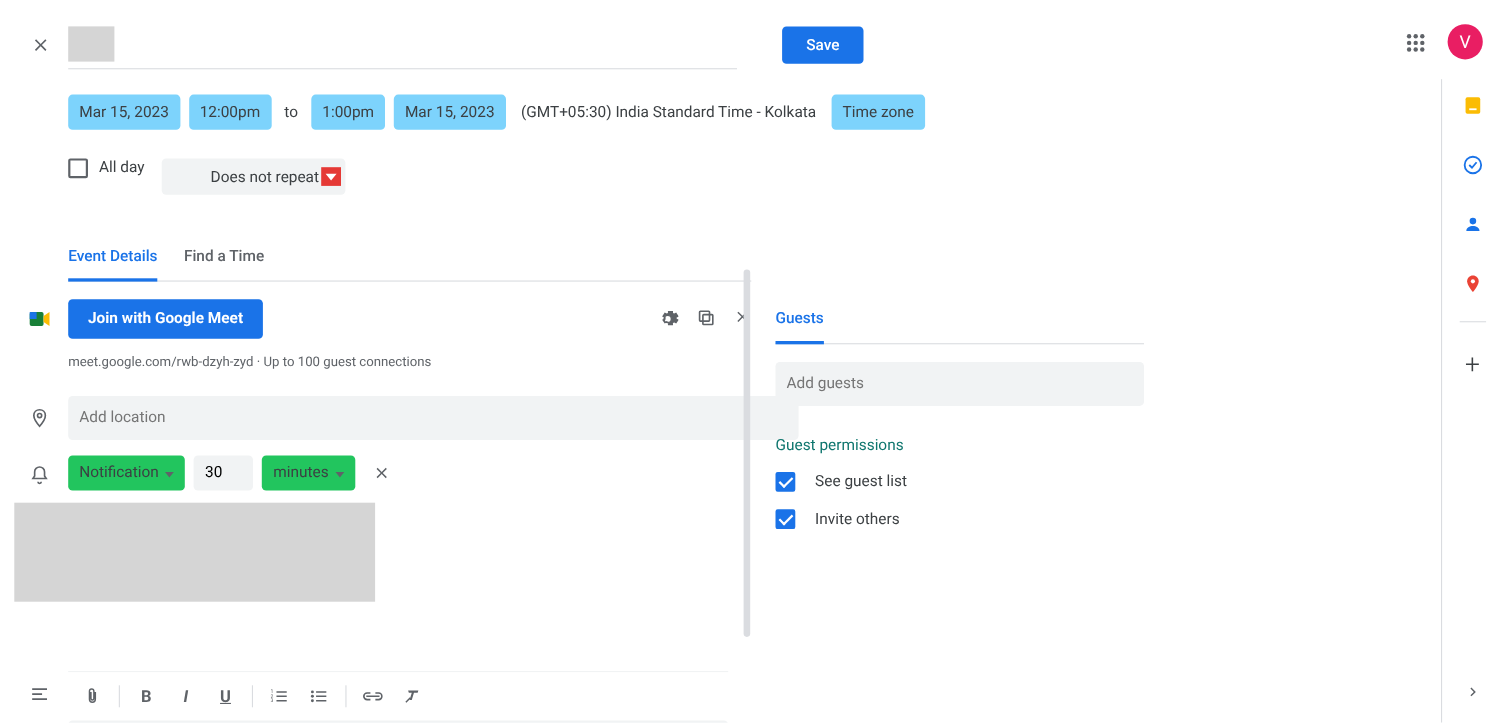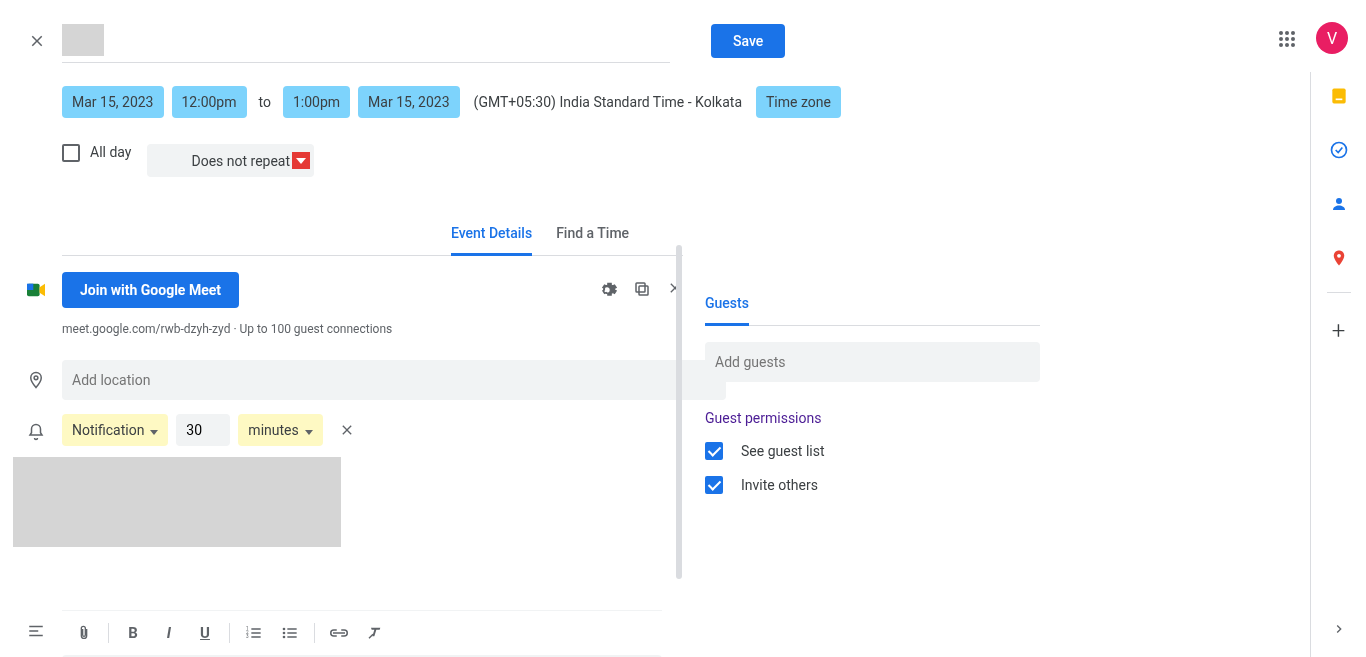--- a/index.html
+++ b/index.html
@@ -26,58 +26,58 @@
   .tz-text { color: #3c4043; padding: 0 6px; }
   
   .allday-row { display: flex; align-items: flex-start; gap: 10px; margin-top: 26px; }
   .checkbox { width: 18px; height: 18px; border: 2px solid #5f6368; border-radius: 2px; cursor: pointer; display: inline-block; }
   .checkbox.checked { background: #1a73e8; border-color: #1a73e8; position: relative; }
   .checkbox.checked::after { content: ''; position: absolute; left: 4px; top: 0px; width: 5px; height: 10px; border: solid #fff; border-width: 0 2px 2px 0; transform: rotate(45deg); }
   .repeat-chip { background: #f1f3f4; border-radius: 4px; padding: 8px 4px 8px 10px; display: flex; align-items: center; cursor: pointer; }
   .red-arrow { background: #e53935; width: 18px; height: 17px; display: flex; align-items: center; justify-content: center; margin-left: 2px; }
   .red-arrow::after { content: ''; width: 0; height: 0; border-left: 5px solid transparent; border-right: 5px solid transparent; border-top: 6px solid #fff; }
   
-  .tabs-row { display: flex; margin-top: 48px; justify-content: center; }
+  .tabs-row { display: flex; margin-top: 48px; }
   .tab { padding: 0 0 12px 0; margin-right: 24px; font-weight: 500; cursor: pointer; color: #5f6368; }
   .tab.active { color: #1a73e8; border-bottom: 3px solid #1a73e8; }
   .tab-line { height: 1px; background: #dadce0; width: 621px; margin-top: -1px; }
   
   .details-col { width: 621px; position: relative; }
-  .guests-col { position: absolute; left: 643px; top: 209px; width: 335px; }
+  .guests-col { position: absolute; left: 643px; top: 196px; width: 335px; }
   
   .icon-cell { position: absolute; left: -38px; width: 24px; height: 24px; display: flex; align-items: center; justify-content: center; color: #5f6368; }
   
   .meet-row { margin-top: 16px; position: relative; display: flex; align-items: center; }
   .meet-btn { background: #1a73e8; color: #fff; border: none; border-radius: 4px; padding: 10px 18px; font-size: 14px; font-weight: 700; cursor: pointer; }
   .meet-actions { margin-left: auto; display: flex; gap: 16px; color: #5f6368; }
   .meet-action { cursor: pointer; }
   .meet-info { font-size: 12px; color: #5f6368; margin-top: 14px; }
   
   .location-row { margin-top: 24px; position: relative; }
   .location-input { width: 664px; background: #f1f3f4; border: none; border-radius: 4px; padding: 12px 10px; font-size: 14px; color: #5f6368; }
   
   .notif-row { margin-top: 14px; position: relative; display: flex; align-items: center; gap: 8px; }
-  .notif-chip { background: #fef9c3; border-radius: 4px; padding: 8px 10px; display: flex; align-items: center; gap: 6px; cursor: pointer; }
+  .notif-chip { background: #22c55e; border-radius: 4px; padding: 8px 10px; display: flex; align-items: center; gap: 6px; cursor: pointer; }
   .notif-num { background: #f1f3f4; border: none; border-radius: 4px; padding: 8px 10px; width: 54px; font-size: 14px; text-align: left; }
   .notif-x { color: #5f6368; cursor: pointer; margin-left: 8px; }
   .caret::after { content: ''; display: inline-block; width: 0; height: 0; border-left: 4px solid transparent; border-right: 4px solid transparent; border-top: 5px solid #5f6368; }
   
   .add-notif { margin-top: 24px; color: #3c4043; cursor: pointer; }
   
   .gray-block { position: absolute; left: 13px; top: 457px; width: 328px; height: 90px; background: #d5d5d5; }
   
   .desc-toolbar { margin-top: 124px; position: relative; display: flex; align-items: center; gap: 4px; padding: 8px 6px; border-top: 1px solid #f1f3f4; width: 600px; }
   .tb-icon { width: 32px; height: 28px; display: flex; align-items: center; justify-content: center; color: #5f6368; cursor: pointer; border-radius: 4px; }
   .tb-sep { width: 1px; height: 20px; background: #dadce0; margin: 0 4px; }
   .desc-area { background: #f1f3f4; border-radius: 4px; padding: 14px 10px; width: 600px; color: #80868b; min-height: 50px; }
   
   .guests-tab { color: #1a73e8; font-weight: 500; padding-bottom: 12px; border-bottom: 3px solid #1a73e8; display: inline-block; }
   .guests-line { height: 1px; background: #dadce0; width: 335px; margin-top: -1px; }
   .guests-input { width: 335px; background: #f1f3f4; border: none; border-radius: 4px; padding: 12px 10px; font-size: 14px; color: #5f6368; margin-top: 16px; }
-  .perm-title { margin-top: 28px; color: #4c1d95; }
+  .perm-title { margin-top: 28px; color: #0f766e; }
   .perm-row { display: flex; align-items: center; gap: 18px; margin-top: 16px; }
   
   .scroller { position: absolute; left: 676px; top: 245px; width: 6px; height: 334px; background: #dadce0; border-radius: 3px; }
   
   svg { display: block; }
 </style>
 </head>
 <body>
 
 <div class="close-x">

